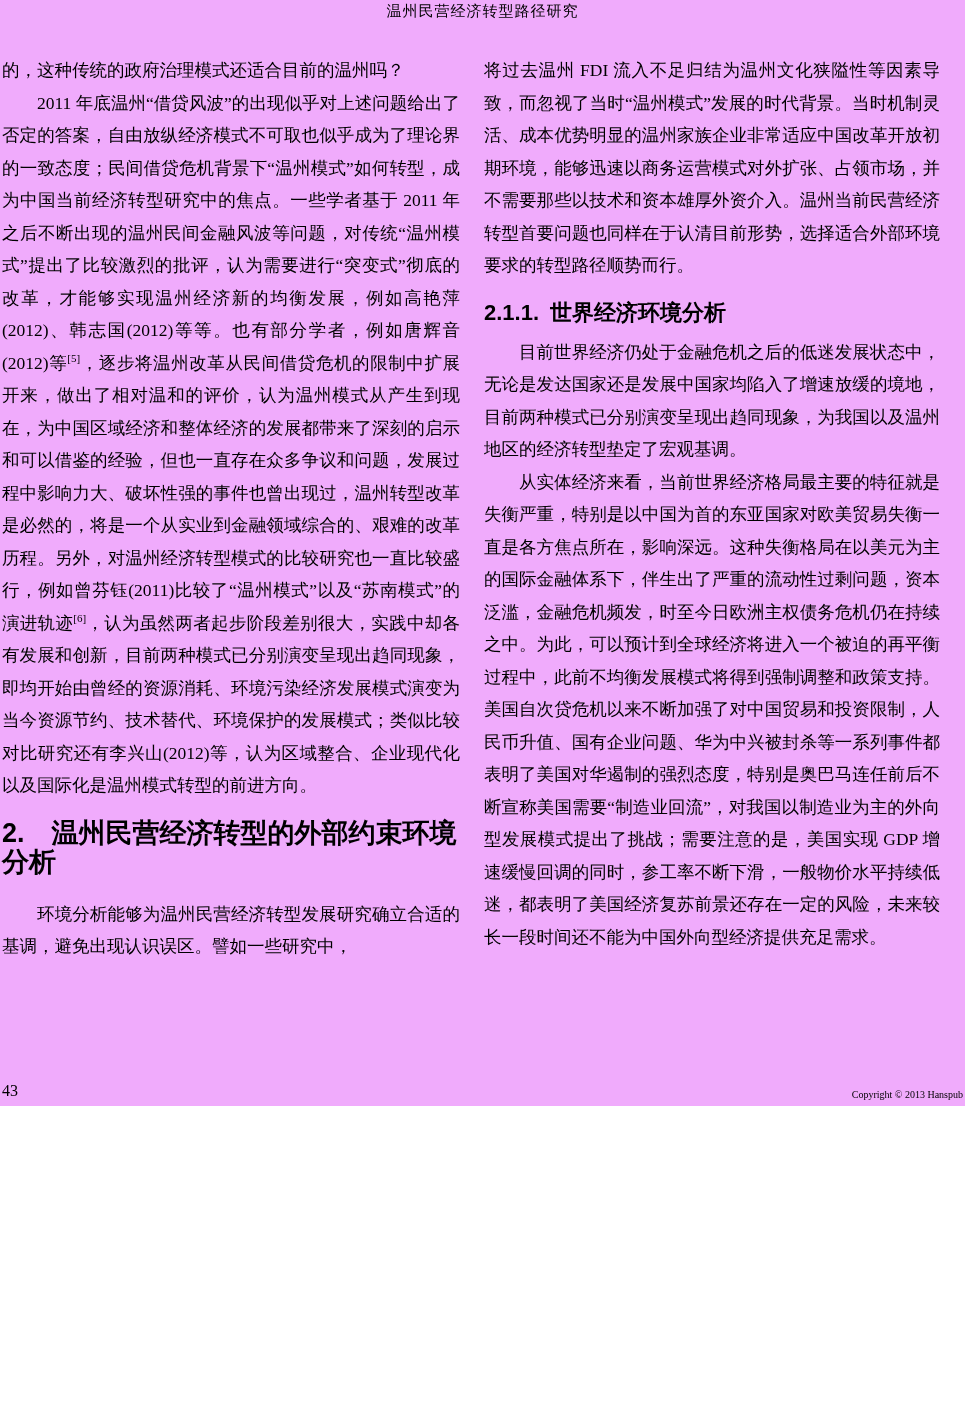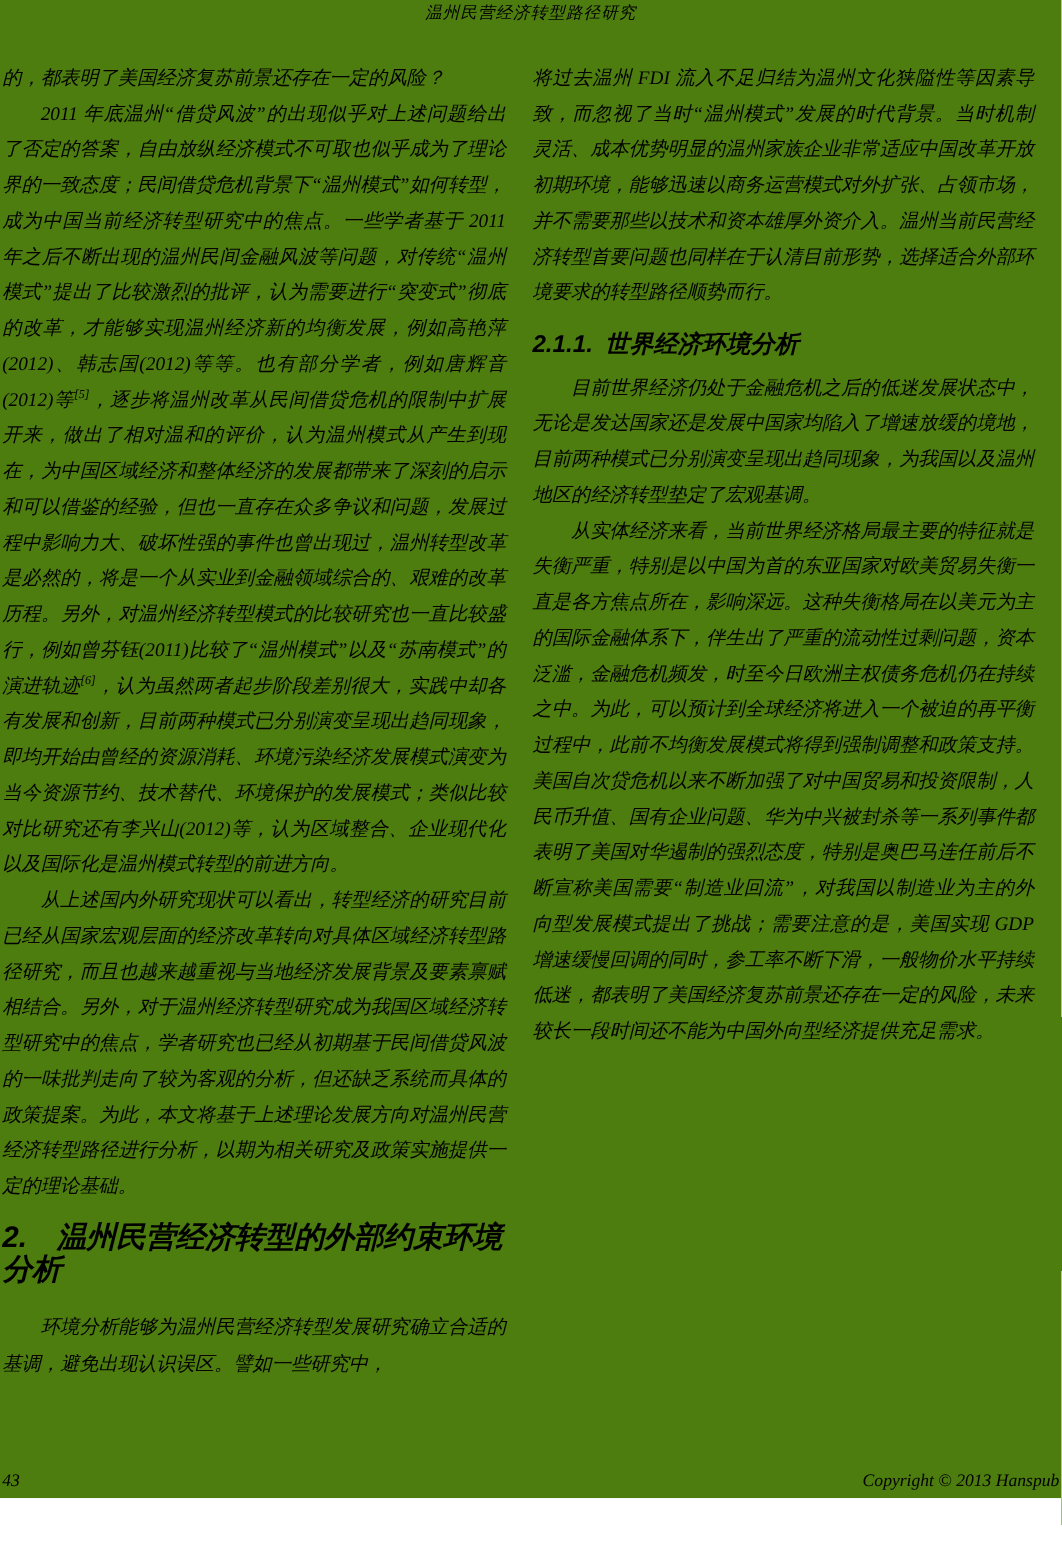--- a/index.html
+++ b/index.html
@@ -1,24 +1,23 @@
 <!DOCTYPE html>
 <html><head>
 <meta charset="utf-8">
 <style>
   html, body { margin: 0; padding: 0; background: #ffffff; }
   .page {
     position: relative;
     width: 965px;
-    height: 1362px;
-    background: #4d7c0f;
+    height: 1106px;
+    background: #f0abfc;
     color: #000000;
     font-family: "Liberation Serif", "DejaVu Serif", serif;
     overflow: hidden;
-    font-style: italic;
   }
   .header-title {
     position: absolute;
     top: 2px;
     left: 0;
     width: 100%;
     text-align: center;
     font-size: 15px;
     letter-spacing: 1px;
   }
@@ -64,36 +63,35 @@
   .footer-page-number {
     position: absolute;
     left: 2px;
     bottom: 6px;
     font-size: 16px;
   }
   .footer-copyright {
     position: absolute;
     right: 2px;
     bottom: 6px;
-    font-size: 16px;
+    font-size: 10px;
   }
 </style>
 </head>
 <body>
 
 <div class="page">
 
   <div class="header-title">温州民营经济转型路径研究</div>
 
   <div class="col col-left">
-    <p class="body-text">的，都表明了美国经济复苏前景还存在一定的风险？</p>
+    <p class="body-text">的，这种传统的政府治理模式还适合目前的温州吗？</p>
 
     <p class="body-text indent"><span>2011 年底温州“借贷风波”的出现似乎对上述问题给出了否定的答案，自由放纵经济模式不可取也似乎成为了理论界的一致态度；民间借贷危机背景下“温州模式”如何转型，成为中国当前经济转型研究中的焦点。一些学者基于 2011 年之后不断出现的温州民间金融风波等问题，对传统“温州模式”提出了比较激烈的批评，认为需要进行“突变式”彻底的改革，才能够实现温州经济新的均衡发展，例如高艳萍(2012)、韩志国(2012)等等。也有部分学者，例如唐辉音(2012)等</span><sup class="ref">[5]</sup><span>，逐步将温州改革从民间借贷危机的限制中扩展开来，做出了相对温和的评价，认为温州模式从产生到现在，为中国区域经济和整体经济的发展都带来了深刻的启示和可以借鉴的经验，但也一直存在众多争议和问题，发展过程中影响力大、破坏性强的事件也曾出现过，温州转型改革是必然的，将是一个从实业到金融领域综合的、艰难的改革历程。另外，对温州经济转型模式的比较研究也一直比较盛行，例如曾芬钰(2011)比较了“温州模式”以及“苏南模式”的演进轨迹</span><sup class="ref">[6]</sup><span>，认为虽然两者起步阶段差别很大，实践中却各有发展和创新，目前两种模式已分别演变呈现出趋同现象，即均开始由曾经的资源消耗、环境污染经济发展模式演变为当今资源节约、技术替代、环境保护的发展模式；类似比较对比研究还有李兴山(2012)等，认为区域整合、企业现代化以及国际化是温州模式转型的前进方向。</span></p>
 
-    <p class="body-text indent">从上述国内外研究现状可以看出，转型经济的研究目前已经从国家宏观层面的经济改革转向对具体区域经济转型路径研究，而且也越来越重视与当地经济发展背景及要素禀赋相结合。另外，对于温州经济转型研究成为我国区域经济转型研究中的焦点，学者研究也已经从初期基于民间借贷风波的一味批判走向了较为客观的分析，但还缺乏系统而具体的政策提案。为此，本文将基于上述理论发展方向对温州民营经济转型路径进行分析，以期为相关研究及政策实施提供一定的理论基础。</p>
 
     <h2 class="sec">2. 温州民营经济转型的外部约束环境分析</h2>
 
     <p class="body-text indent">环境分析能够为温州民营经济转型发展研究确立合适的基调，避免出现认识误区。譬如一些研究中，</p>
   </div>
 
   <div class="col col-right">
     <p class="body-text">将过去温州 FDI 流入不足归结为温州文化狭隘性等因素导致，而忽视了当时“温州模式”发展的时代背景。当时机制灵活、成本优势明显的温州家族企业非常适应中国改革开放初期环境，能够迅速以商务运营模式对外扩张、占领市场，并不需要那些以技术和资本雄厚外资介入。温州当前民营经济转型首要问题也同样在于认清目前形势，选择适合外部环境要求的转型路径顺势而行。</p>
 
 

